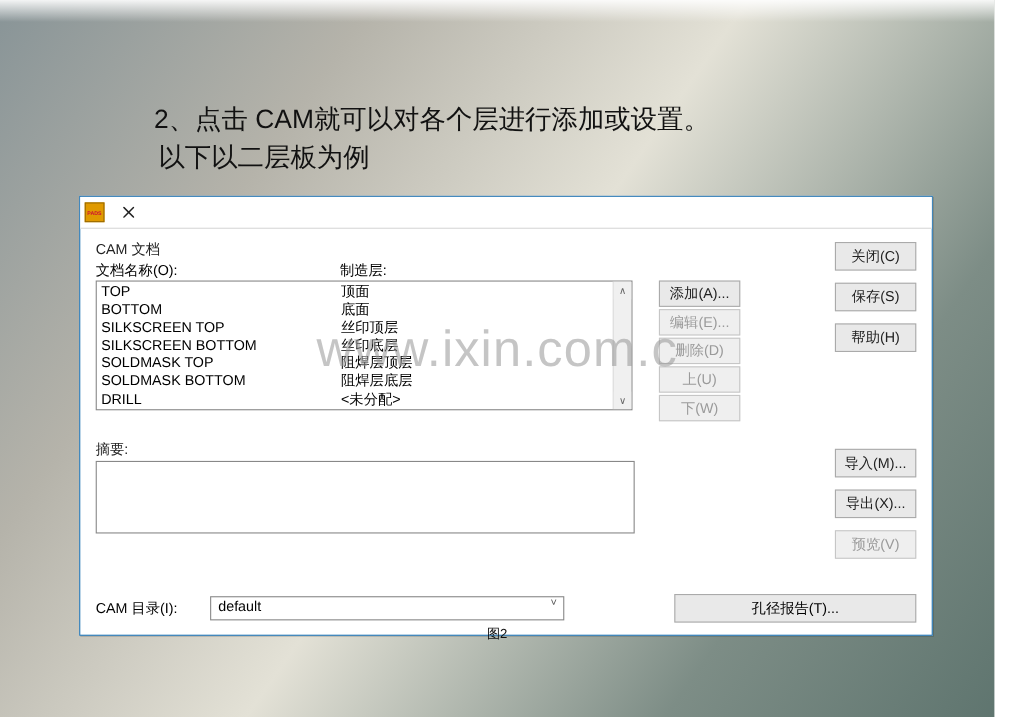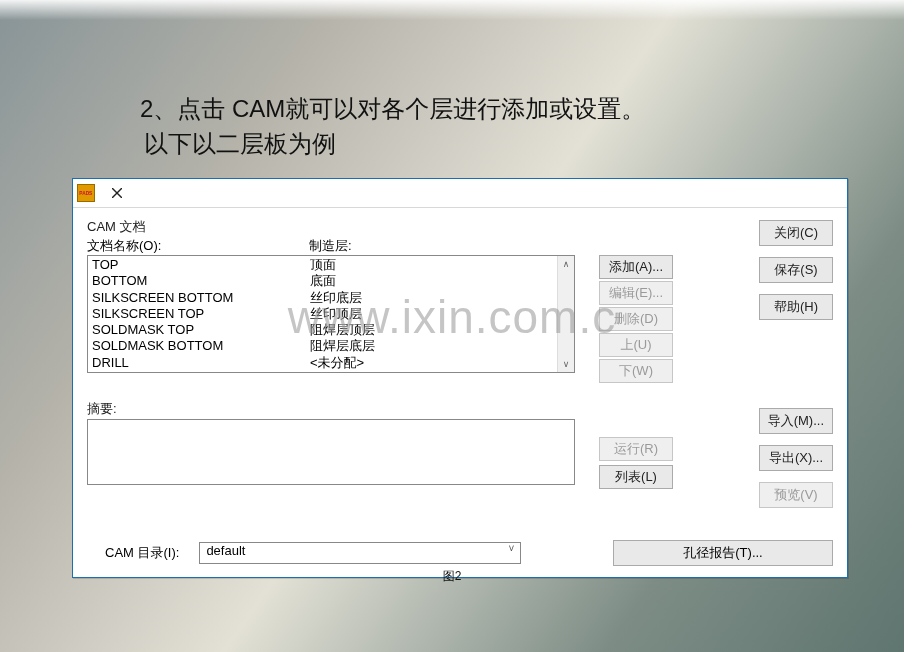--- a/index.html
+++ b/index.html
@@ -177,24 +177,24 @@
     align-items:center;
     justify-content:center;
     box-sizing:border-box;
     cursor:default;
   }
   .btn.big { min-width:74px; height:26px; }
   .btn.disabled { color:#9a9a9a; border-color:#c6c6c6; background:#efefef; }
 
   .bottom-row {
     position:absolute;
-    left:32px; right:14px; bottom:12px;
-    display:flex;
-    align-items:center;
-    gap:0;
+    left:14px; right:14px; bottom:12px;
+    display:flex;
+    align-items:center;
+    gap:10px;
   }
   .cam-dir-select {
     width:322px;
     height:22px;
     border:1px solid #888;
     background:#fff;
     display:flex;
     align-items:flex-start;
     justify-content:space-between;
     padding:0 6px 0 6px;
@@ -262,26 +262,26 @@
               <div class="listbox-rows">
                 <div class="listbox-row">
                     <span class="c1">TOP</span>
                     <span>顶面</span>
                   </div>
                 <div class="listbox-row">
                     <span class="c1">BOTTOM</span>
                     <span>底面</span>
                   </div>
                 <div class="listbox-row">
+                    <span class="c1">SILKSCREEN TOP</span>
+                    <span>丝印顶层</span>
+                  </div>
+                <div class="listbox-row">
                     <span class="c1">SILKSCREEN BOTTOM</span>
                     <span>丝印底层</span>
-                  </div>
-                <div class="listbox-row">
-                    <span class="c1">SILKSCREEN TOP</span>
-                    <span>丝印顶层</span>
                   </div>
                 <div class="listbox-row">
                     <span class="c1">SOLDMASK TOP</span>
                     <span>阻焊层顶层</span>
                   </div>
                 <div class="listbox-row">
                     <span class="c1">SOLDMASK BOTTOM</span>
                     <span>阻焊层底层</span>
                   </div>
                 <div class="listbox-row">
@@ -300,24 +300,20 @@
               <div class="btn disabled">编辑(E)...</div>
               <div class="btn disabled">删除(D)</div>
               <div class="btn disabled">上(U)</div>
               <div class="btn disabled">下(W)</div>
             </div>
           </div>
 
           <div class="abstract-label group-label">摘要:</div>
           <div style="display:flex;">
             <textarea class="abstract-box" style=""></textarea>
-            <div class="abs-side-btns">
-              <div class="btn disabled">运行(R)</div>
-              <div class="btn">列表(L)</div>
-            </div>
           </div>
         </div>
 
         <div class="col-right">
           <div class="btn big">关闭(C)</div>
           <div class="btn big">保存(S)</div>
           <div class="btn big">帮助(H)</div>
           <div style="height:66px;"></div>
           <div class="btn big">导入(M)...</div>
           <div class="btn big">导出(X)...</div>

